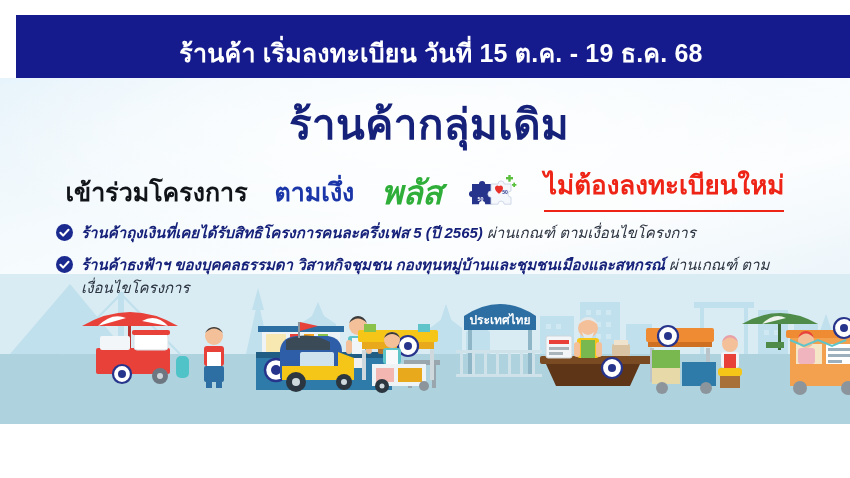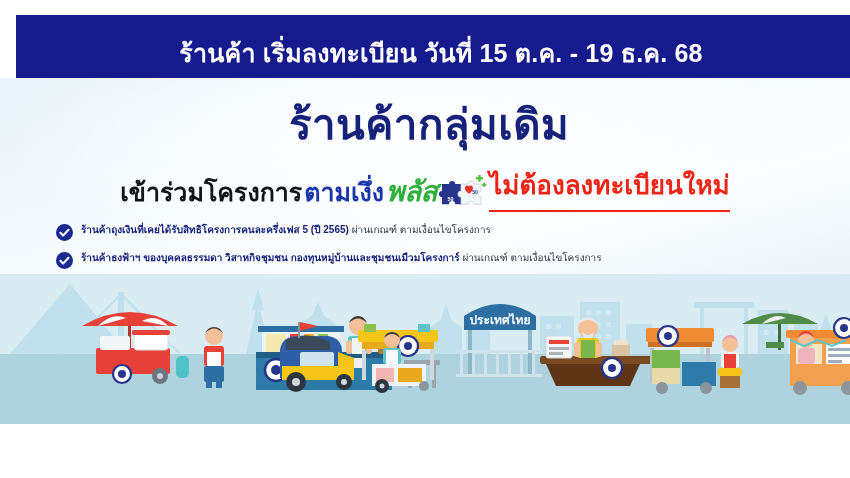--- a/index.html
+++ b/index.html
@@ -80,39 +80,39 @@
   }
 
   
   .subline {
     position: absolute;
     left: 0; top: 94px;
     width: 850px;
     display: flex;
     align-items: center;
     justify-content: center;
-    gap: 2px;
+    gap: 27px;
     z-index: 4;
     white-space: nowrap;
   }
   .sub-join {
     color: #111418;
     font-size: 25px;
     font-weight: bold;
     line-height: 1;
   }
   .sub-khonla {
     color: #1b36a8;
     font-size: 25px;
     font-weight: bold;
     line-height: 1;
   }
   .sub-plus {
     color: #2fae39;
-    font-size: 28px;
+    font-size: 33px;
     font-weight: bold;
     font-style: italic;
     line-height: 1;
     letter-spacing: -0.5px;
   }
   .sub-noreg {
     color: #ee2417;
     font-size: 26px;
     font-weight: bold;
     line-height: 1;
@@ -141,23 +141,24 @@
     gap: 8px;
     margin-bottom: 9px;
   }
   .check-icon {
     flex: 0 0 auto;
     width: 17px;
     height: 17px;
     margin-top: 2px;
   }
   .bullet-text {
-    font-size: 10px;
+    font-size: 15px;
     line-height: 1.52;
     color: #2b2f36;
+    font-style: italic;
   }
   .bullet-text b {
     color: #16217a;
     font-weight: bold;
   }
   .bullet-text .tail {
     color: #2b3340;
     font-weight: normal;
   }
 
@@ -464,21 +465,21 @@
         <span class="bullet-text"><b>ร้านค้าถุงเงินที่เคยได้รับสิทธิโครงการคนละครึ่งเฟส 5 (ปี 2565)</b><span class="tail"> ผ่านเกณฑ์ ตามเงื่อนไขโครงการ</span></span>
       </div>
 
       <div class="bullet-row">
         <span class="check-icon">
           <svg viewBox="0 0 17 17" width="17" height="17">
             <circle cx="8.5" cy="8.5" r="8.5" fill="#1b2a8f"></circle>
             <path d="M4.4 8.8 l2.7 2.8 l5.4 -5.8" stroke="#ffffff" stroke-width="2.1" fill="none" stroke-linecap="round" stroke-linejoin="round"></path>
           </svg>
         </span>
-        <span class="bullet-text"><b>ร้านค้าธงฟ้าฯ ของบุคคลธรรมดา วิสาหกิจชุมชน กองทุนหมู่บ้านและชุมชนเมืวมโครงการ์</b><span class="tail"> ผ่านเกณฑ์ ตามเงื่อนไขโครงการ</span></span>
+        <span class="bullet-text"><b>ร้านค้าธงฟ้าฯ ของบุคคลธรรมดา วิสาหกิจชุมชน กองทุนหมู่บ้านและชุมชนเมืองและสหกรณ์</b><span class="tail"> ผ่านเกณฑ์ ตามเงื่อนไขโครงการ</span></span>
       </div>
 
 
     </div>
   </div>
 
   <div class="bottom-strip"></div>
 </div>
 
 </body></html>

